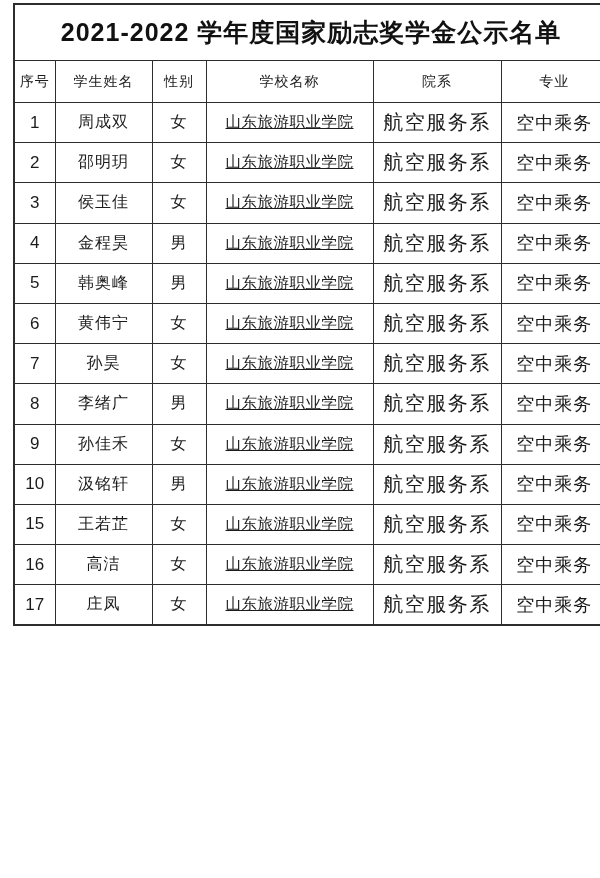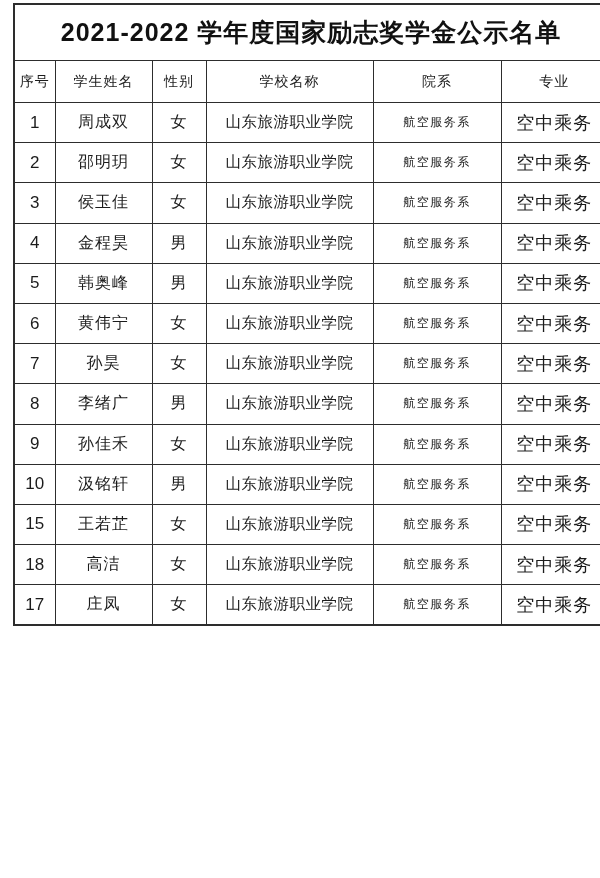--- a/index.html
+++ b/index.html
@@ -46,22 +46,22 @@
     font-weight: 400;
     letter-spacing: 1px;
   }
   tbody td {
     height: 39.2px;
     font-size: 16px;
     font-weight: 400;
     letter-spacing: 1px;
   }
   td.c-no { font-size: 17px; letter-spacing: 0; }
-  td.c-school { font-size: 15.5px; letter-spacing: 0.5px; }
-  td.c-dept { font-size: 12px; letter-spacing: 1.5px; }
+  td.c-school { font-size: 15.5px; letter-spacing: 0.5px; text-decoration: underline; }
+  td.c-dept { font-size: 20px; letter-spacing: 1.5px; }
   td.c-major { font-size: 18px; letter-spacing: 1px; border-radius: 16px; }
   col.w-no     { width: 41px; }
   col.w-name   { width: 97px; }
   col.w-gender { width: 54px; }
   col.w-school { width: 167px; }
   col.w-dept   { width: 128px; }
   col.w-major  { width: 107px; }
 </style>
 </head>
 <body>
@@ -186,21 +186,21 @@
   <tr>
     <td class="c-no">15</td>
     <td class="c-name">王若芷</td>
     <td class="c-gender">女</td>
     <td class="c-school">山东旅游职业学院</td>
     <td class="c-dept">航空服务系</td>
     <td class="c-major">空中乘务</td>
   </tr>
 
   <tr>
-    <td class="c-no">18</td>
+    <td class="c-no">16</td>
     <td class="c-name">高洁</td>
     <td class="c-gender">女</td>
     <td class="c-school">山东旅游职业学院</td>
     <td class="c-dept">航空服务系</td>
     <td class="c-major">空中乘务</td>
   </tr>
 
   <tr>
     <td class="c-no">17</td>
     <td class="c-name">庄凤</td>

